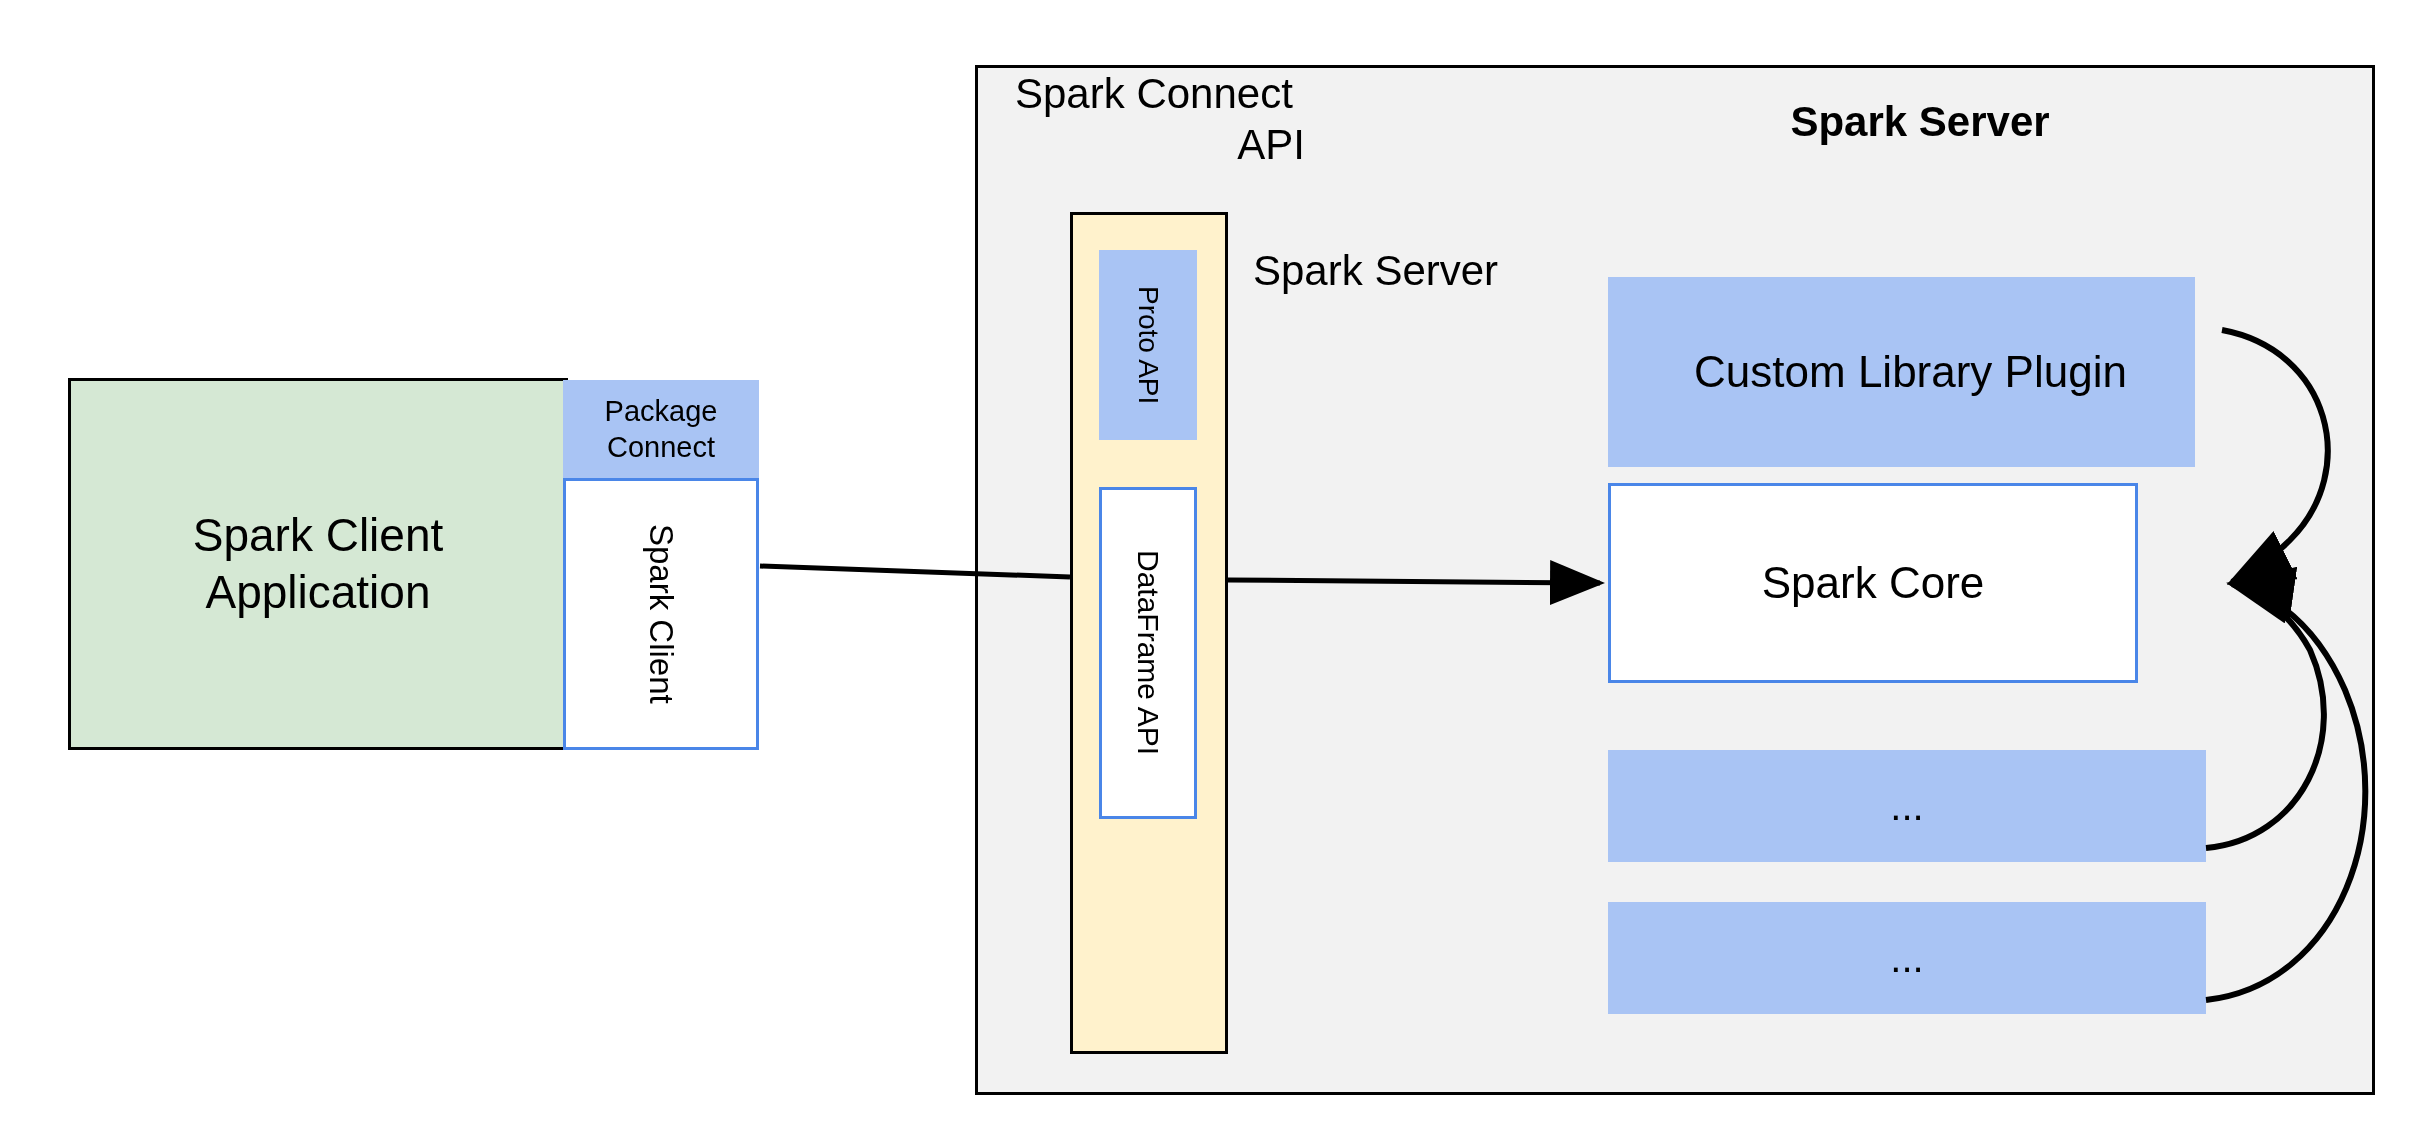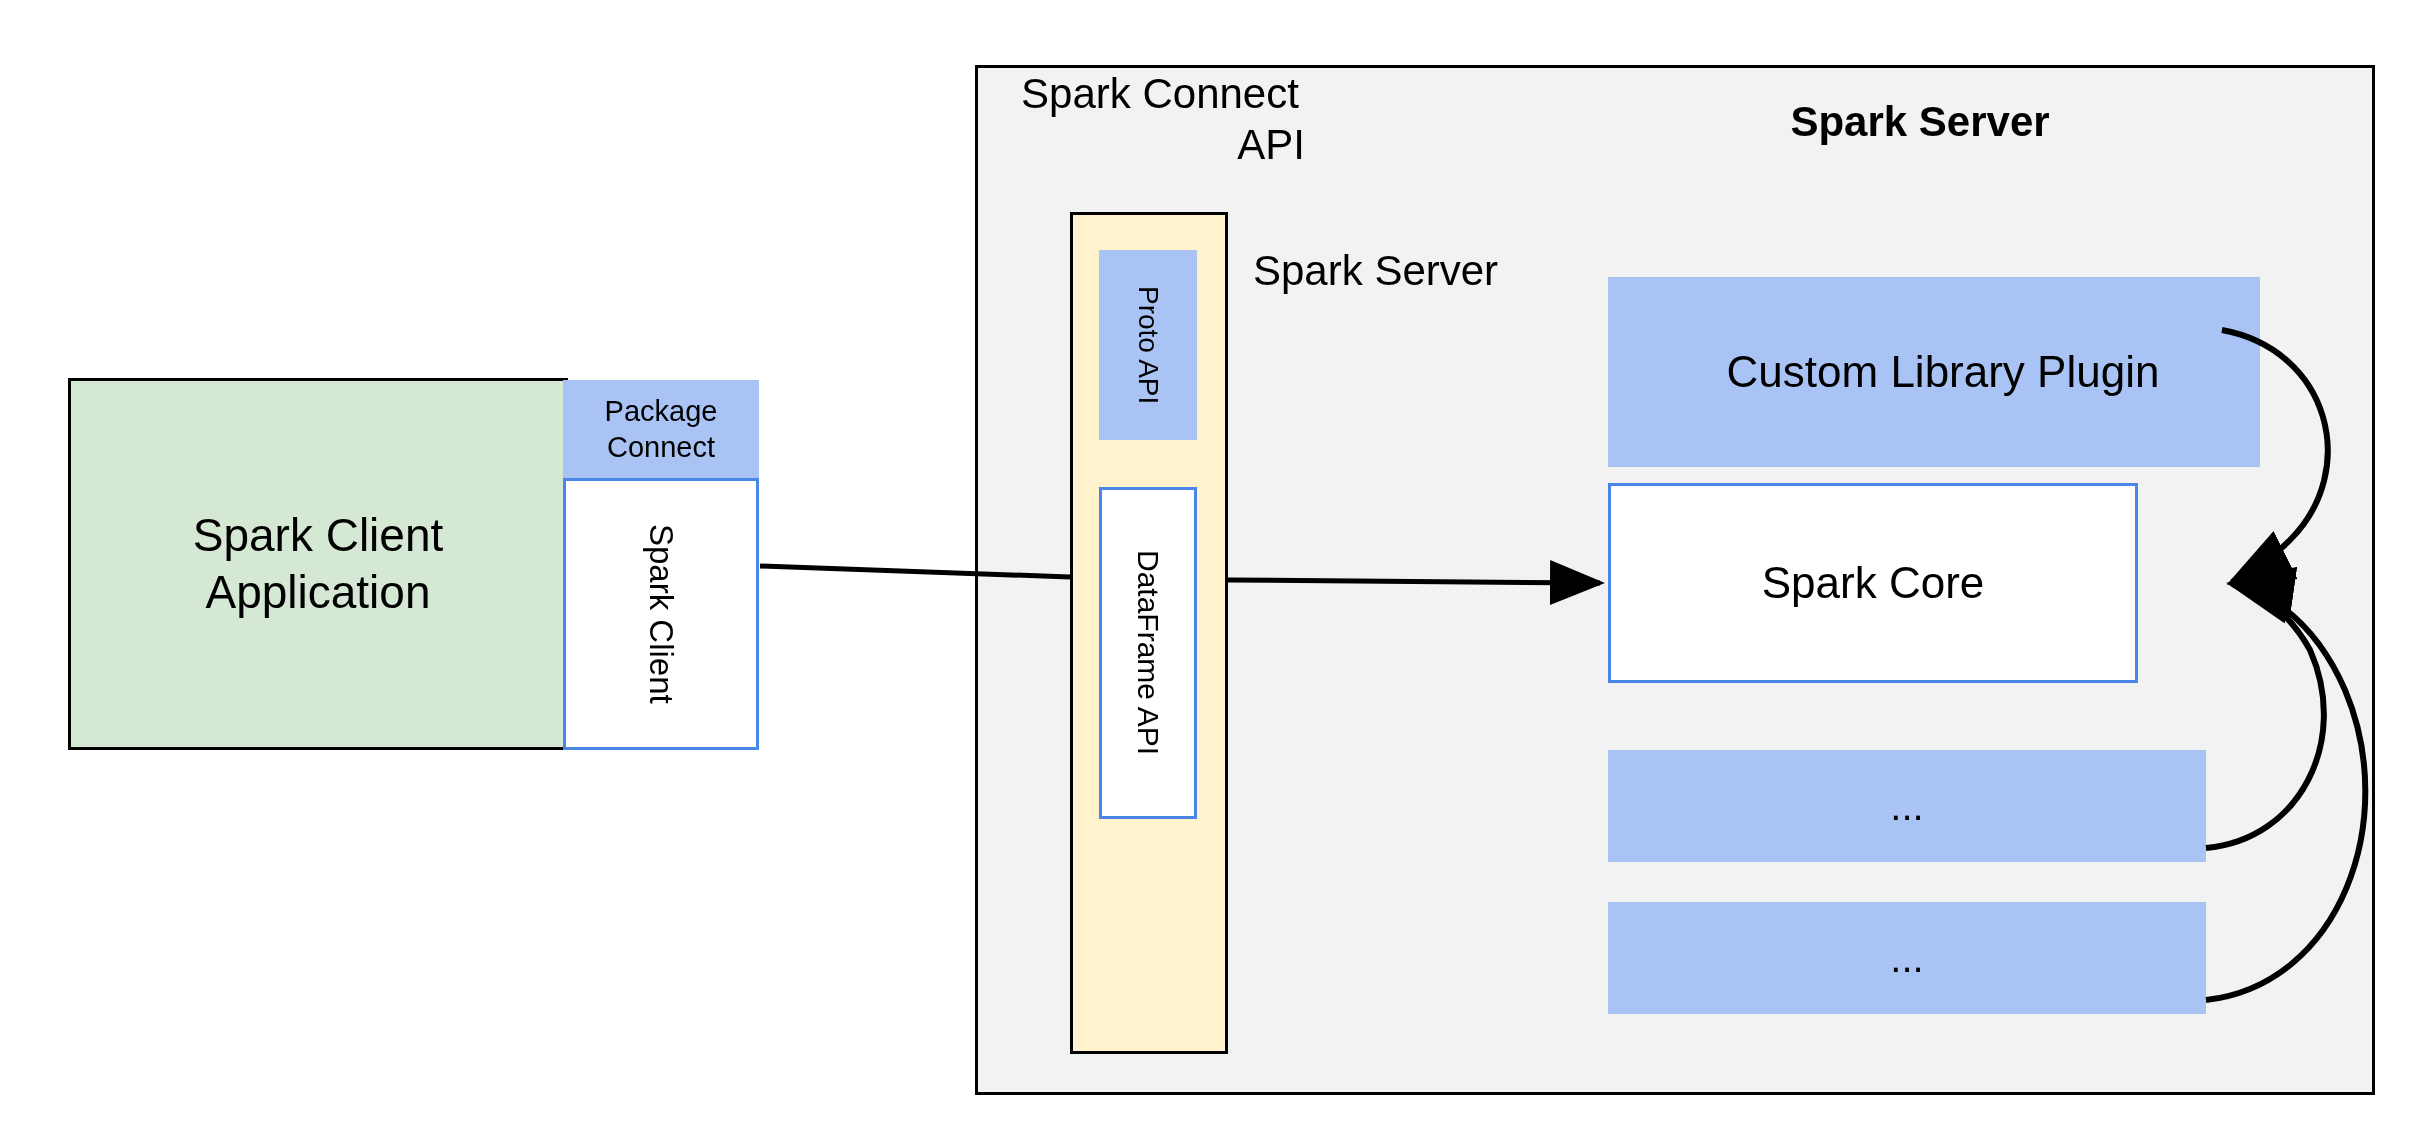--- a/index.html
+++ b/index.html
@@ -91,21 +91,21 @@
   }
   #server-library-label {
     left: 1253px; top: 245px; width: 330px; height: 120px;
     font-size: 42px; color: #000000; line-height: 1.22;
     text-align: left;
     display: flex; flex-direction: column; justify-content: flex-start;
   }
 
   
   #custom-library-plugin {
-    left: 1608px; top: 277px; width: 652px; height: 190px;
+    left: 1608px; top: 277px; width: 587px; height: 190px;
     background: #a9c4f4;
     font-size: 44px; color: #000000; padding-left: 18px;
   }
   #spark-core {
     left: 1608px; top: 483px; width: 530px; height: 200px;
     background: #ffffff;
     border: 3px solid #4a86e8;
     font-size: 44px; color: #000000;
   }
   #ellipsis-one {
@@ -145,21 +145,21 @@
     </div>
   </div>
 
   <div class="box center" id="spark-client">
     <span class="vert-text">Spark Client</span>
   </div>
 
   <div class="box" id="spark-server-container"></div>
 
   <div class="box" id="spark-connect-api-label">
-    <div style="text-align:center">Spark Connect</div>
+    <div style="text-align:left">Spark Connect</div>
     <div style="text-align:right">API</div>
   </div>
 
   <div class="box center" id="spark-server-title">Spark Server</div>
 
   <div class="box" id="server-library-col"></div>
 
   <div class="box center" id="proto-api">
     <span class="vert-text">Proto API</span>
   </div>

